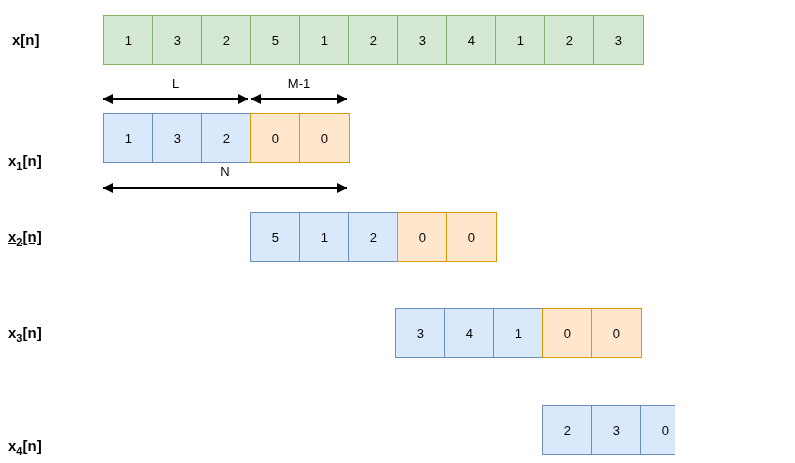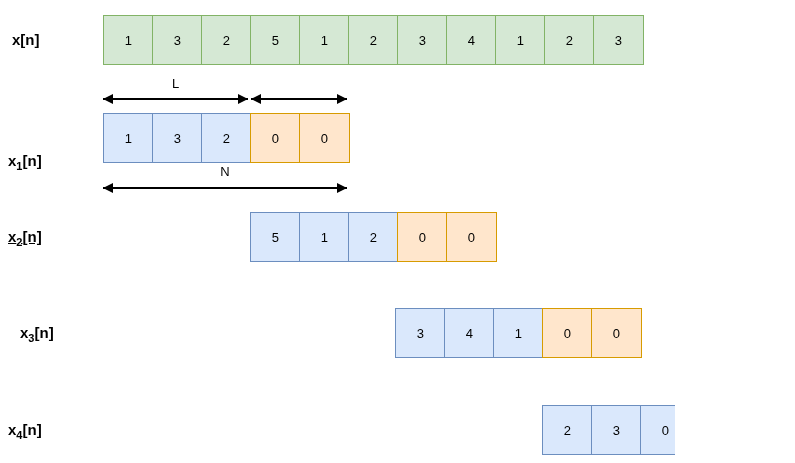--- a/index.html
+++ b/index.html
@@ -81,20 +81,21 @@
     <div class="cell green">2</div>
     <div class="cell green">3</div>
     <div class="cell green">4</div>
     <div class="cell green">1</div>
     <div class="cell green">2</div>
     <div class="cell green">3</div>
   </div>
 
   <div class="arrow-label" style="left:103px; top:76px; width:145px;">L</div>
   <div class="arrow" style="left:103px; top:98px; width:145px;"></div>
+  <div class="arrow-label" style="left:251px; top:76px; width:96px;">M-1</div>
   <div class="arrow" style="left:251px; top:98px; width:96px;"></div>
 
   <div class="row-label" style="top:128px; left:8px;margin-top:23px;"><span>x</span><sub>1</sub><span>[n]</span></div>
   <div class="cells" style="left:103px; top:113px;">
     <div class="cell blue">1</div>
     <div class="cell blue">3</div>
     <div class="cell blue">2</div>
     <div class="cell orange">0</div>
     <div class="cell orange">0</div>
   </div>
@@ -104,30 +105,30 @@
 
   <div class="row-label" style="top:227px; left:8px;text-decoration:underline;"><span>x</span><sub>2</sub><span>[n]</span></div>
   <div class="cells" style="left:250px; top:212px;">
     <div class="cell blue">5</div>
     <div class="cell blue">1</div>
     <div class="cell blue">2</div>
     <div class="cell orange">0</div>
     <div class="cell orange">0</div>
   </div>
 
-  <div class="row-label" style="top:323px; left:20px;"><span>x</span><sub>3</sub><span>[n]</span></div>
+  <div class="row-label" style="top:323px; left:8px;"><span>x</span><sub>3</sub><span>[n]</span></div>
   <div class="cells" style="left:395px; top:308px;">
     <div class="cell blue">3</div>
     <div class="cell blue">4</div>
     <div class="cell blue">1</div>
     <div class="cell orange">0</div>
     <div class="cell orange">0</div>
   </div>
 
-  <div class="row-label" style="top:420px; left:8px;"><span>x</span><sub>4</sub><span>[n]</span></div>
+  <div class="row-label" style="top:436px; left:8px;"><span>x</span><sub>4</sub><span>[n]</span></div>
   <div class="cells" style="left:542px; top:405px;">
     <div class="cell blue">2</div>
     <div class="cell blue">3</div>
     <div class="cell blue">0</div>
     <div class="cell orange">0</div>
     <div class="cell orange">0</div>
   </div>
 
 </div>
 

